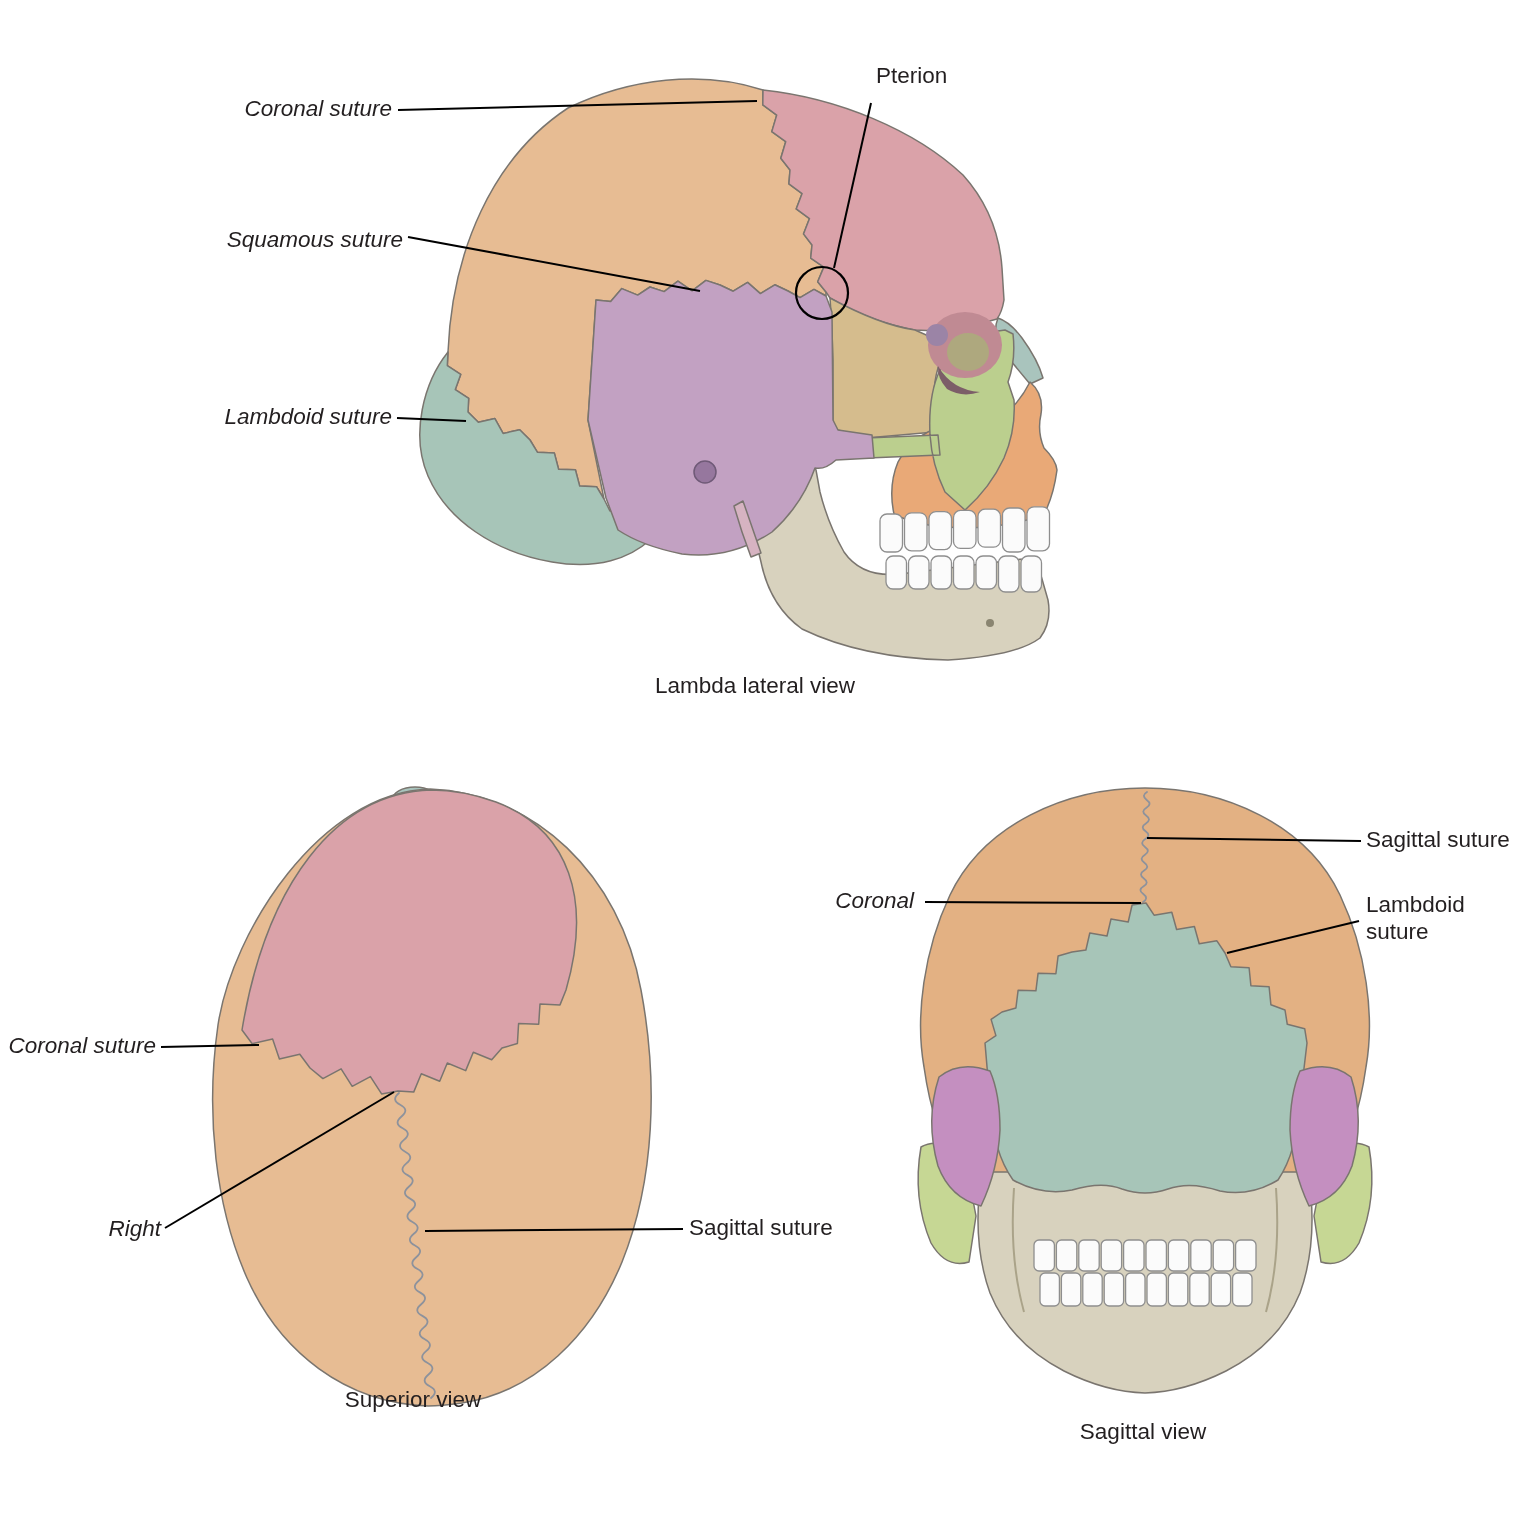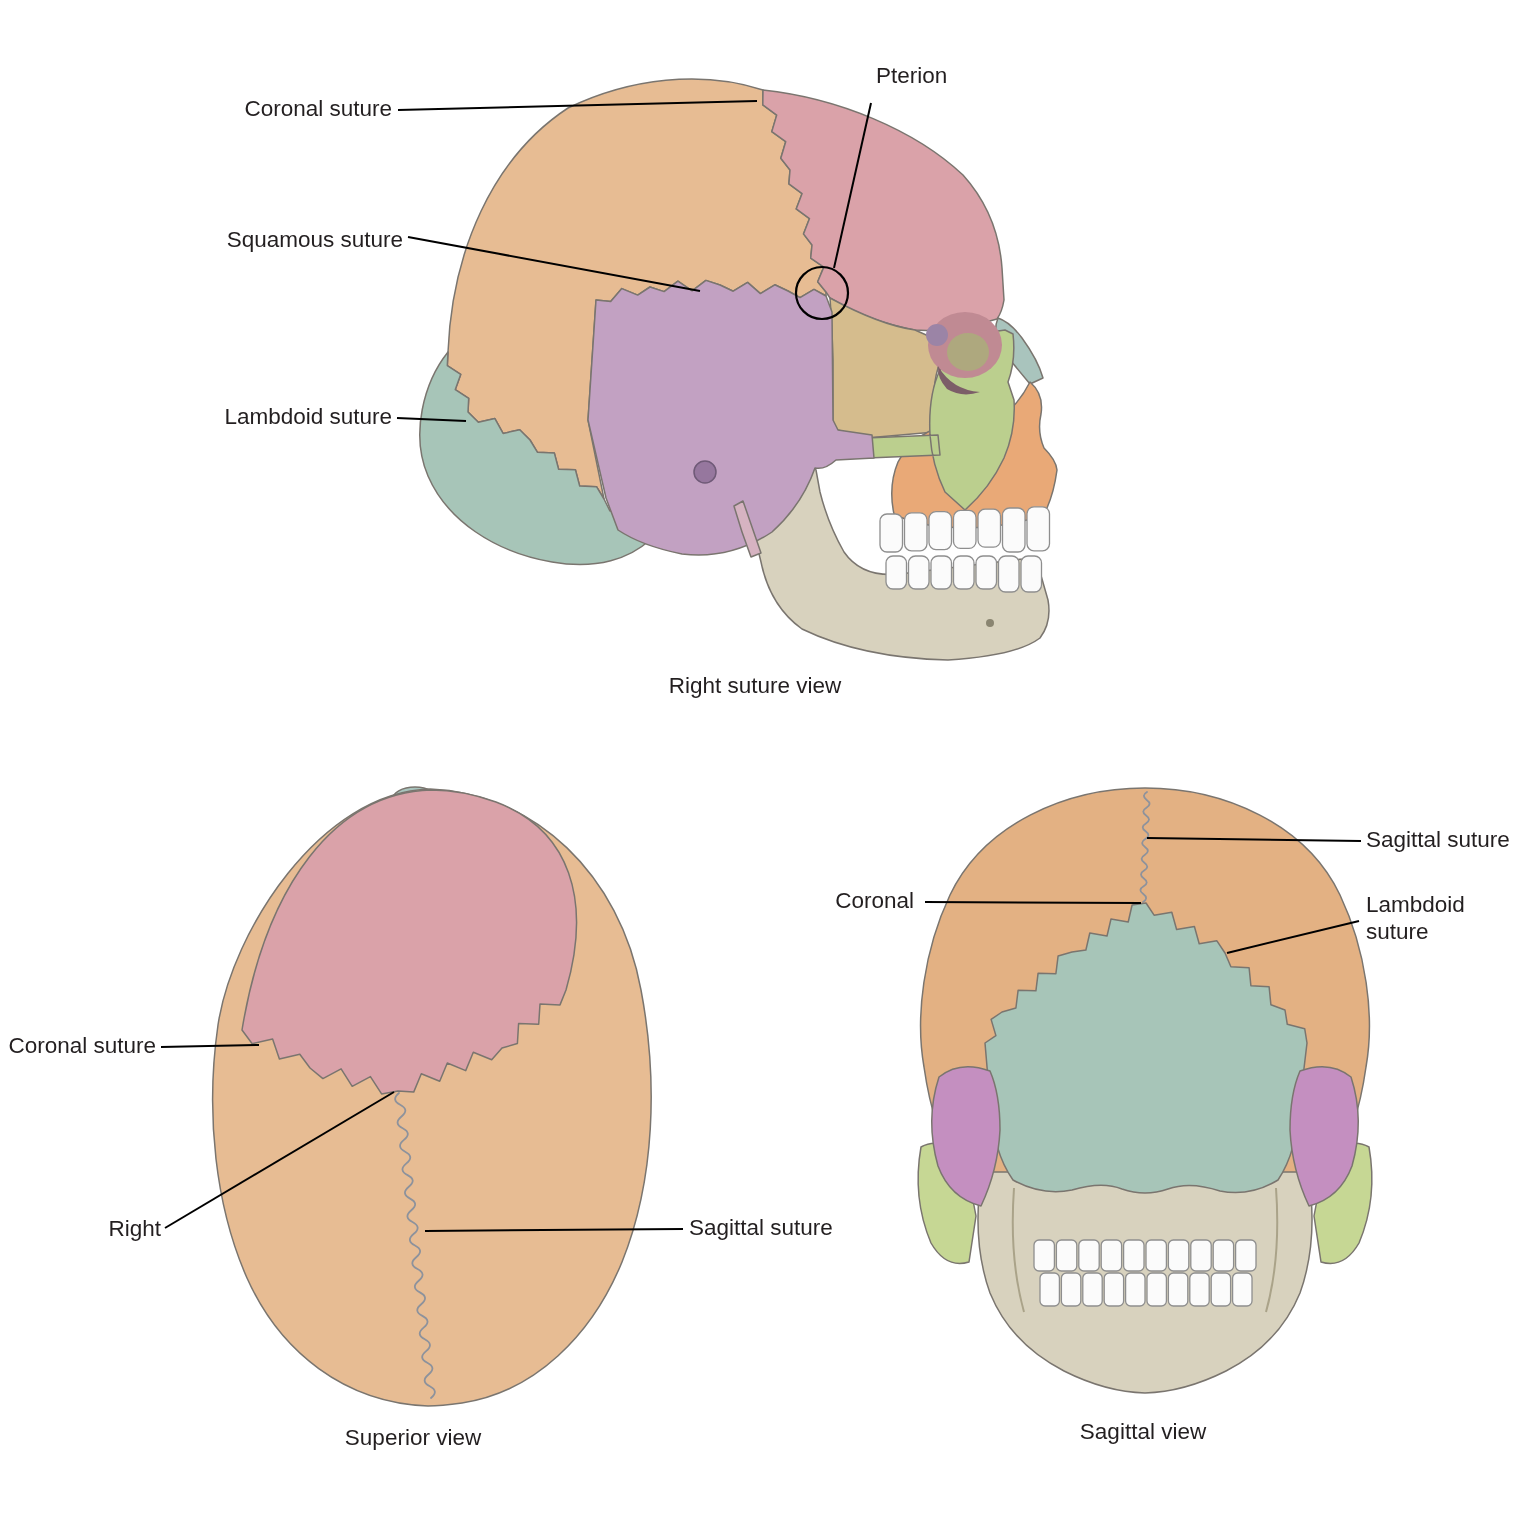--- a/index.html
+++ b/index.html
@@ -1,20 +1,20 @@
 <!DOCTYPE html>
 <html><head>
 <meta charset="utf-8">
 <style>
   html,body{margin:0;padding:0;background:#fff;}
   .stage{position:relative;width:1513px;height:1536px;background:#ffffff;
          font-family:"Liberation Sans",sans-serif;overflow:hidden;}
   .stage svg{position:absolute;left:0;top:0;}
   .lbl{position:absolute;font-size:22.5px;color:#231f20;white-space:nowrap;}
-  .lbl.r{transform:translate(-100%,-55%);}
+  .lbl.r{transform:translate(-100%,-55%);font-style:italic;}
   .lbl.l{transform:translate(0,-55%);}
   .lbl.c{transform:translate(-50%,-50%);}
   .lbl.wrap{white-space:normal;width:122px;line-height:1.22;transform:translate(0,0);}
   .bone{stroke:#7a756f;stroke-width:1.5;stroke-linejoin:round;}
   .suture{fill:none;stroke:#8d929c;stroke-width:1.8;stroke-linecap:round;}
   .leader{stroke:#000;stroke-width:2;}
   .tooth{fill:#fbfbfb;stroke:#8e8e8e;stroke-width:1.3;}
   .shade{stroke:none;}
 </style>
 </head>
@@ -115,25 +115,25 @@
     <line class="leader" x1="1361" y1="841" x2="1147" y2="838"></line>
     <line class="leader" x1="925" y1="902" x2="1141" y2="903"></line>
     <line class="leader" x1="1359" y1="921" x2="1227" y2="953"></line>
   </g>
 </svg>
 
 <div class="lbl r" style="left:392px;top:110px">Coronal suture</div>
 <div class="lbl r" style="left:403px;top:241px">Squamous suture</div>
 <div class="lbl r" style="left:392px;top:418px">Lambdoid suture</div>
 <div class="lbl l" style="left:876px;top:77px">Pterion</div>
-<div class="lbl c" style="left:755px;top:686px">Right suture view</div>
+<div class="lbl c" style="left:755px;top:686px">Lambda lateral view</div>
 
 <div class="lbl r" style="left:156px;top:1047px">Coronal suture</div>
 <div class="lbl r" style="left:161px;top:1230px">Right</div>
 <div class="lbl l" style="left:689px;top:1229px">Sagittal suture</div>
-<div class="lbl c" style="left:413px;top:1438px">Superior view</div>
+<div class="lbl c" style="left:413px;top:1400px">Superior view</div>
 
 <div class="lbl l" style="left:1366px;top:841px">Sagittal suture</div>
 <div class="lbl r" style="left:914px;top:902px">Coronal</div>
 <div class="lbl wrap" style="left:1366px;top:891px">Lambdoid suture</div>
 <div class="lbl c" style="left:1143px;top:1432px">Sagittal view</div>
 
 </div>
 
 </body></html>

